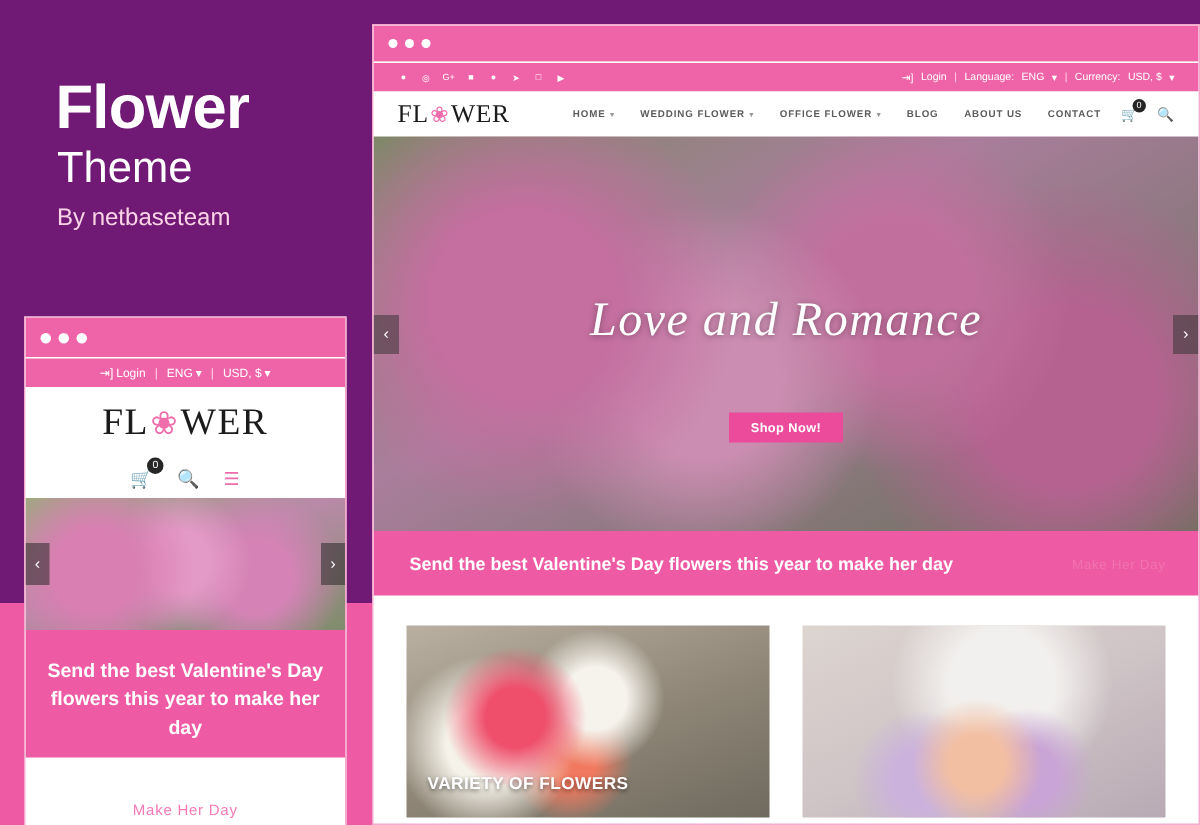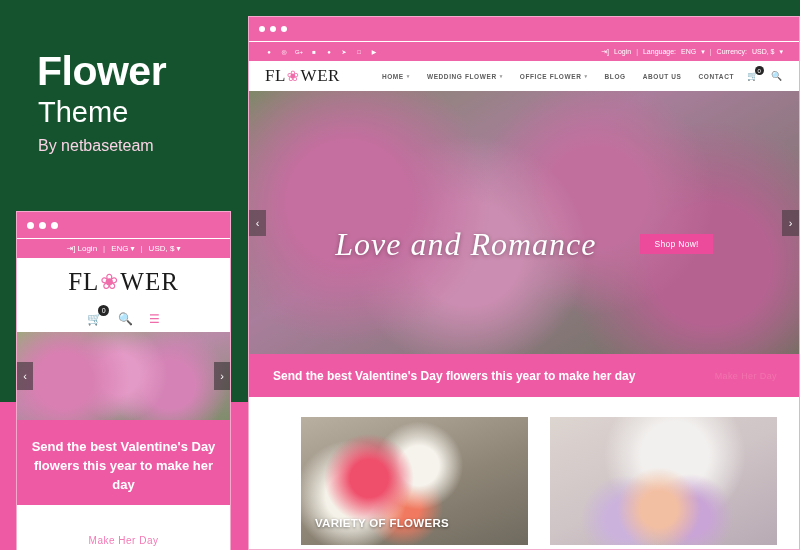--- a/index.html
+++ b/index.html
@@ -3,21 +3,21 @@
 <meta charset="utf-8">
 <title>Flower Theme</title>
 <style>
   * { box-sizing: border-box; margin: 0; padding: 0; }
   html, body {
     width: 800px; height: 550px;
     overflow: hidden;
     font-family: "Liberation Sans", sans-serif;
     background: #ee5ba4;
   }
-  .stage { position: relative; width: 800px; height: 402px; background: #14532d; }
+  .stage { position: relative; width: 800px; height: 402px; background: #701a75; }
 
   
   .promo { position: absolute; left: 0; top: 0; width: 248px; height: 550px; }
   .promo-title {
     position: absolute; left: 37px; top: 48px;
     font-size: 41px; font-weight: bold; color: #ffffff; letter-spacing: -0.5px;
   }
   .promo-sub {
     position: absolute; left: 38px; top: 96px;
     font-size: 29px; font-weight: 300; color: #ffffff;
@@ -144,35 +144,35 @@
     background:
       radial-gradient(circle at 18% 42%, #e07db5 0 13%, transparent 30%),
       radial-gradient(circle at 40% 62%, #e9a2cb 0 14%, transparent 32%),
       radial-gradient(circle at 63% 40%, #dd7fb3 0 13%, transparent 31%),
       radial-gradient(circle at 84% 66%, #cf6ea4 0 12%, transparent 29%),
       linear-gradient(150deg, #8e9b74 0%, #c08fb1 40%, #6f7f5f 100%);
     overflow: hidden;
   }
   .d-hero .shade { position: absolute; inset: 0; background: rgba(60,40,55,.17); }
   .hero-inner {
-    position: absolute; inset: 0; display: flex; flex-direction: row;
+    position: absolute; inset: 0; display: flex; flex-direction: column;
     align-items: center; justify-content: center; padding-top: 43px; gap: 44px;
   }
   .hero-h1 {
     font-family: "Liberation Serif", serif; font-style: italic;
     font-size: 32px; color: #ffffff; letter-spacing: 1px;
     text-shadow: 0 1px 4px rgba(0,0,0,.35);
   }
   .hero-sub {
     margin-top: 8px; font-size: 11px; color: #f3eaf0; letter-spacing: 2px;
     text-shadow: 0 1px 3px rgba(0,0,0,.35);
   }
   .hero-btn {
     background: #ec4b9c; color: #fff;
-    font-size: 8.5px; font-weight: normal; padding: 5px 14px; border: none;
+    font-size: 8.5px; font-weight: bold; padding: 5px 14px; border: none;
     letter-spacing: .3px; cursor: pointer;
   }
   .d-arr {
     position: absolute; top: 50%; transform: translateY(-50%);
     width: 17px; height: 26px; background: rgba(45,45,45,.5);
     color: #fff; font-size: 11px;
     display: flex; align-items: center; justify-content: center;
   }
   .d-arr.l { left: 0; } .d-arr.r { right: 0; }
 
@@ -197,21 +197,20 @@
     color: #ffffff; font-size: 11.5px; font-weight: bold; letter-spacing: .3px;
     text-shadow: 0 1px 3px rgba(0,0,0,.5);
   }
   .card.c1 {
     background:
       radial-gradient(circle at 30% 48%, #ef4f6b 0 11%, transparent 26%),
       radial-gradient(circle at 52% 38%, #f6f3ec 0 14%, transparent 31%),
       radial-gradient(circle at 22% 62%, #f5f2e9 0 13%, transparent 29%),
       radial-gradient(circle at 45% 70%, #f0795f 0 11%, transparent 26%),
       linear-gradient(160deg, #b9b0a2 0%, #8e8576 55%, #6f6a5f 100%);
-    margin-left: 30px;
   }
   .card.c2 {
     background:
       radial-gradient(circle at 48% 72%, #f3bfa2 0 12%, transparent 28%),
       radial-gradient(circle at 62% 78%, #c9a4d6 0 11%, transparent 25%),
       radial-gradient(circle at 33% 80%, #cbb2dd 0 10%, transparent 24%),
       radial-gradient(circle at 55% 30%, #f2f0ee 0 22%, transparent 46%),
       linear-gradient(155deg, #ddd5d0 0%, #cfc4c6 50%, #b8aab4 100%);
   }
   .card.c3 {

